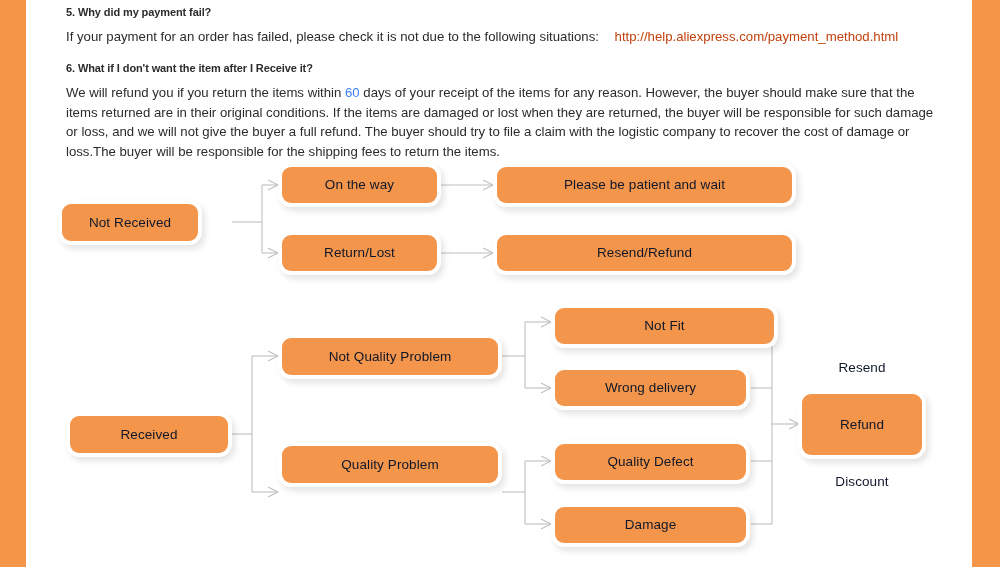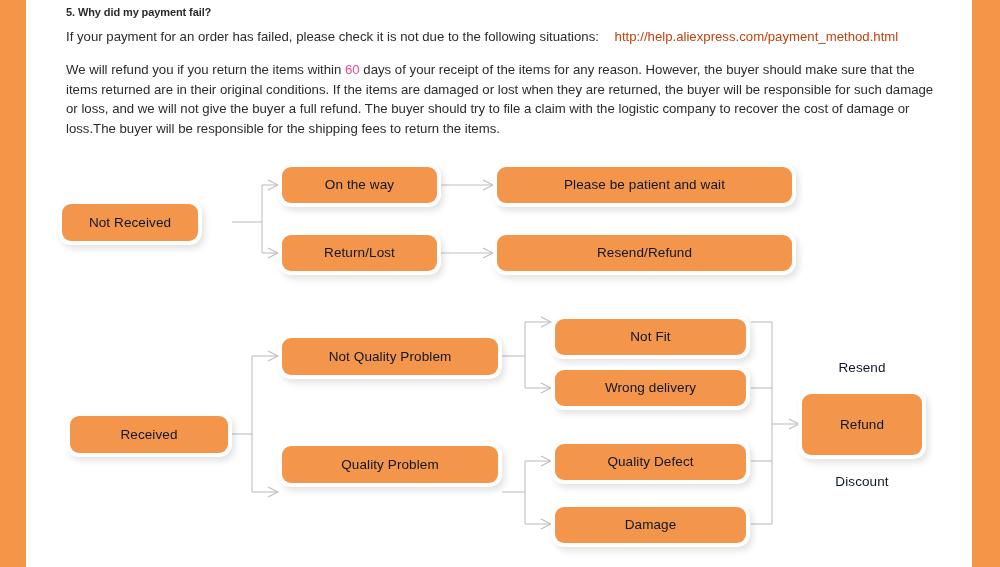--- a/index.html
+++ b/index.html
@@ -43,21 +43,21 @@
     margin: 0 0 6px 0;
     line-height: 17px;
   }
   .faq-body {
     font-size: 13.2px;
     color: #2b2b2b;
     line-height: 19.5px;
     margin: 0;
     text-align: left;
   }
-  .accent-red { color: #ec4899; }
+  .accent-red { color: #3b82f6; }
   .link-red   { color: #c2410c; padding-left: 12px; }
 
   
   .flow { position: absolute; left: 0; top: 0; width: 1000px; height: 567px; }
 
   .node {
     position: absolute;
     box-sizing: border-box;
     background: #F3954A;
     border-radius: 9px;
@@ -103,20 +103,21 @@
 
   <div class="edge-bar left"></div>
   <div class="edge-bar right"></div>
 
   <div class="faq-section" id="sec5">
     <p class="faq-heading">5. Why did my payment fail?</p>
     <p class="faq-body"><span>If your payment for an order has failed, please check it is not due to the following  situations: </span><span class="link-red">http://help.aliexpress.com/payment_method.html</span></p>
   </div>
 
   <div class="faq-section" id="sec6">
+    <p class="faq-heading">6. What if I don't want the item after I Receive it?</p>
     <p class="faq-body"><span>We will refund you if you return the items within </span><span class="accent-red">60</span><span> days of your receipt of the items for any reason. However, the buyer should make sure that the items returned are in their original conditions.  If the items are damaged or lost when they are returned, the buyer will be responsible for such damage or loss, and we will not give the buyer a full refund.  The buyer should try to file a claim with the logistic company to recover the cost of damage or loss.The buyer will be responsible for the shipping fees to return the items.</span></p>
   </div>
 
   <svg class="connectors" viewBox="0 0 1000 567" width="1000" height="567">
 
     <path class="conn-line" d="M 232 222 L 262 222"></path>
 
     <path class="conn-line" d="M 262 185 L 262 253"></path>
 
     <path class="conn-line" d="M 262 185 L 277 185"></path>
@@ -175,21 +176,21 @@
     <div class="node" style="left:282px; top:235px; width:155px; height:36px;">Return/Lost</div>
 
     <div class="node" style="left:497px; top:235px; width:295px; height:36px;">Resend/Refund</div>
   </div>
 
   <div class="flow">
     <div class="node" style="left:70px; top:416px; width:158px; height:37px;">Received</div>
 
     <div class="node" style="left:282px; top:338px; width:216px; height:37px;">Not Quality Problem</div>
 
-    <div class="node" style="left:555px; top:319px; width:191px; height:36px;">Not Fit</div>
+    <div class="node" style="left:555px; top:308px; width:219px; height:36px;">Not Fit</div>
 
     <div class="node" style="left:555px; top:370px; width:191px; height:36px;">Wrong delivery</div>
 
     <div class="node" style="left:282px; top:446px; width:216px; height:37px;">Quality Problem</div>
 
     <div class="node" style="left:555px; top:444px; width:191px; height:36px;">Quality Defect</div>
 
     <div class="node" style="left:555px; top:507px; width:191px; height:36px;">Damage</div>
 
     <div class="node multiline" style="left:802px; top:394px; width:120px; height:61px; flex-direction:column;">

